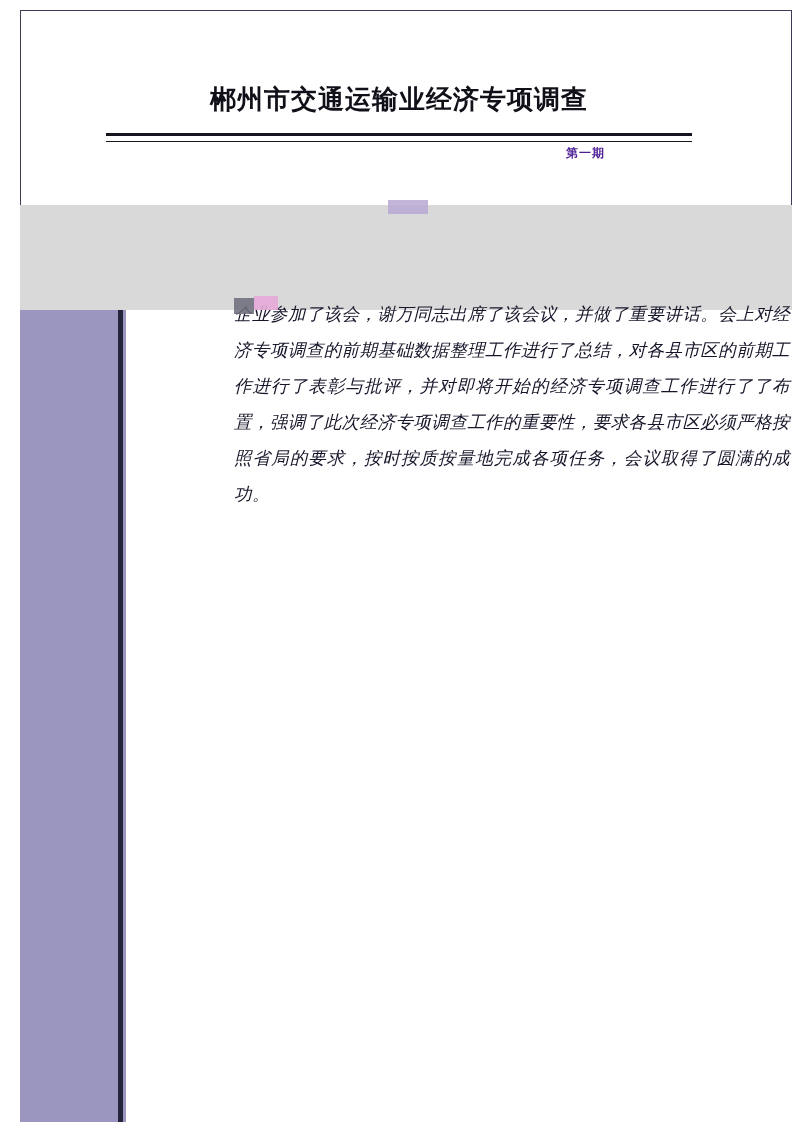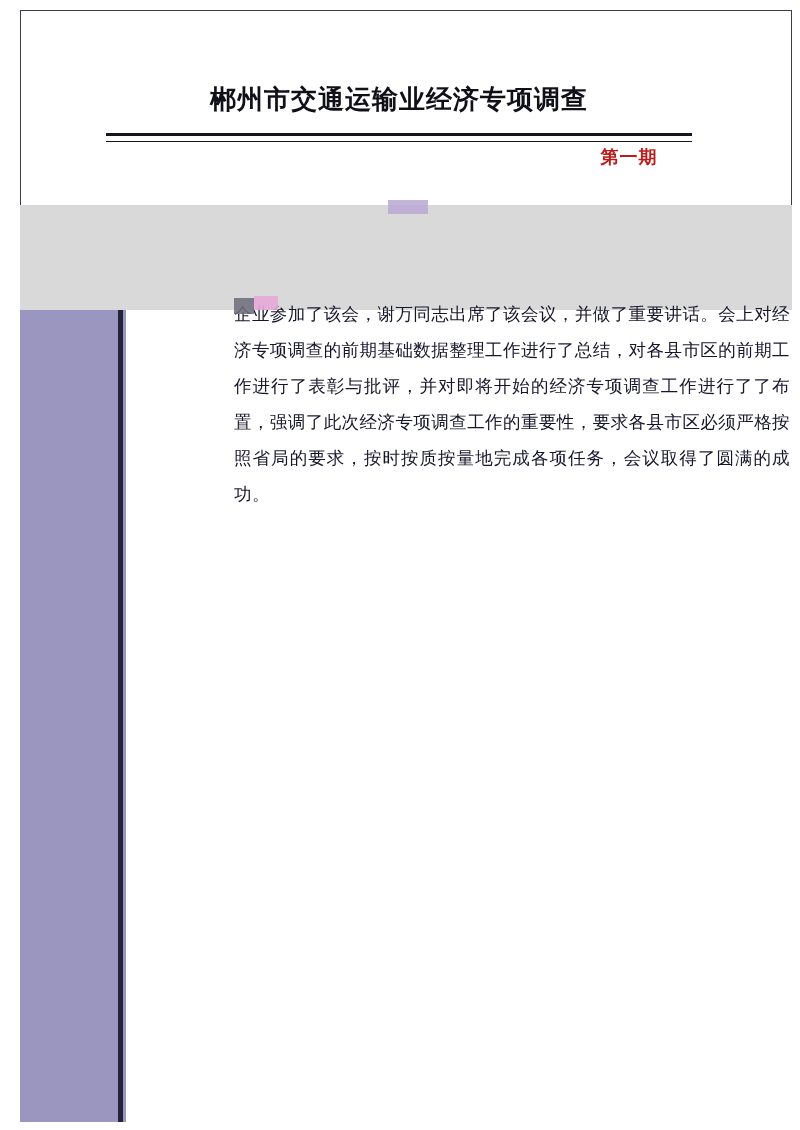--- a/index.html
+++ b/index.html
@@ -67,25 +67,25 @@
     width: 586px;
     height: 1px;
     background: #15151f;
   }
 
   .issue-no {
     position: absolute;
     left: 560px;
     top: 145px;
     width: 126px;
-    text-align: center;
+    text-align: left;
     font-family: "Liberation Sans", "DejaVu Sans", sans-serif;
     font-weight: bold;
-    font-size: 18px;
-    color: #b91c1c;
+    font-size: 12px;
+    color: #4c1d95;
     letter-spacing: 1px;
   }
 
   
   .headline {
     position: absolute;
     left: 100px;
     top: 169px;
     width: 586px;
     text-align: center;
@@ -169,20 +169,21 @@
     width: 556px;
     font-family: "Liberation Serif", "DejaVu Serif", serif;
     font-size: 17.5px;
     line-height: 36px;
     color: #16162a;
     text-align: justify;
     letter-spacing: .4px;
   }
   .body-copy p {
     margin: 0;
+    font-style: italic;
   }
 </style>
 </head>
 <body>
 
 <div class="page">
 
   <div class="page-border"></div>
 
   <div class="scan-band-grey"></div>

